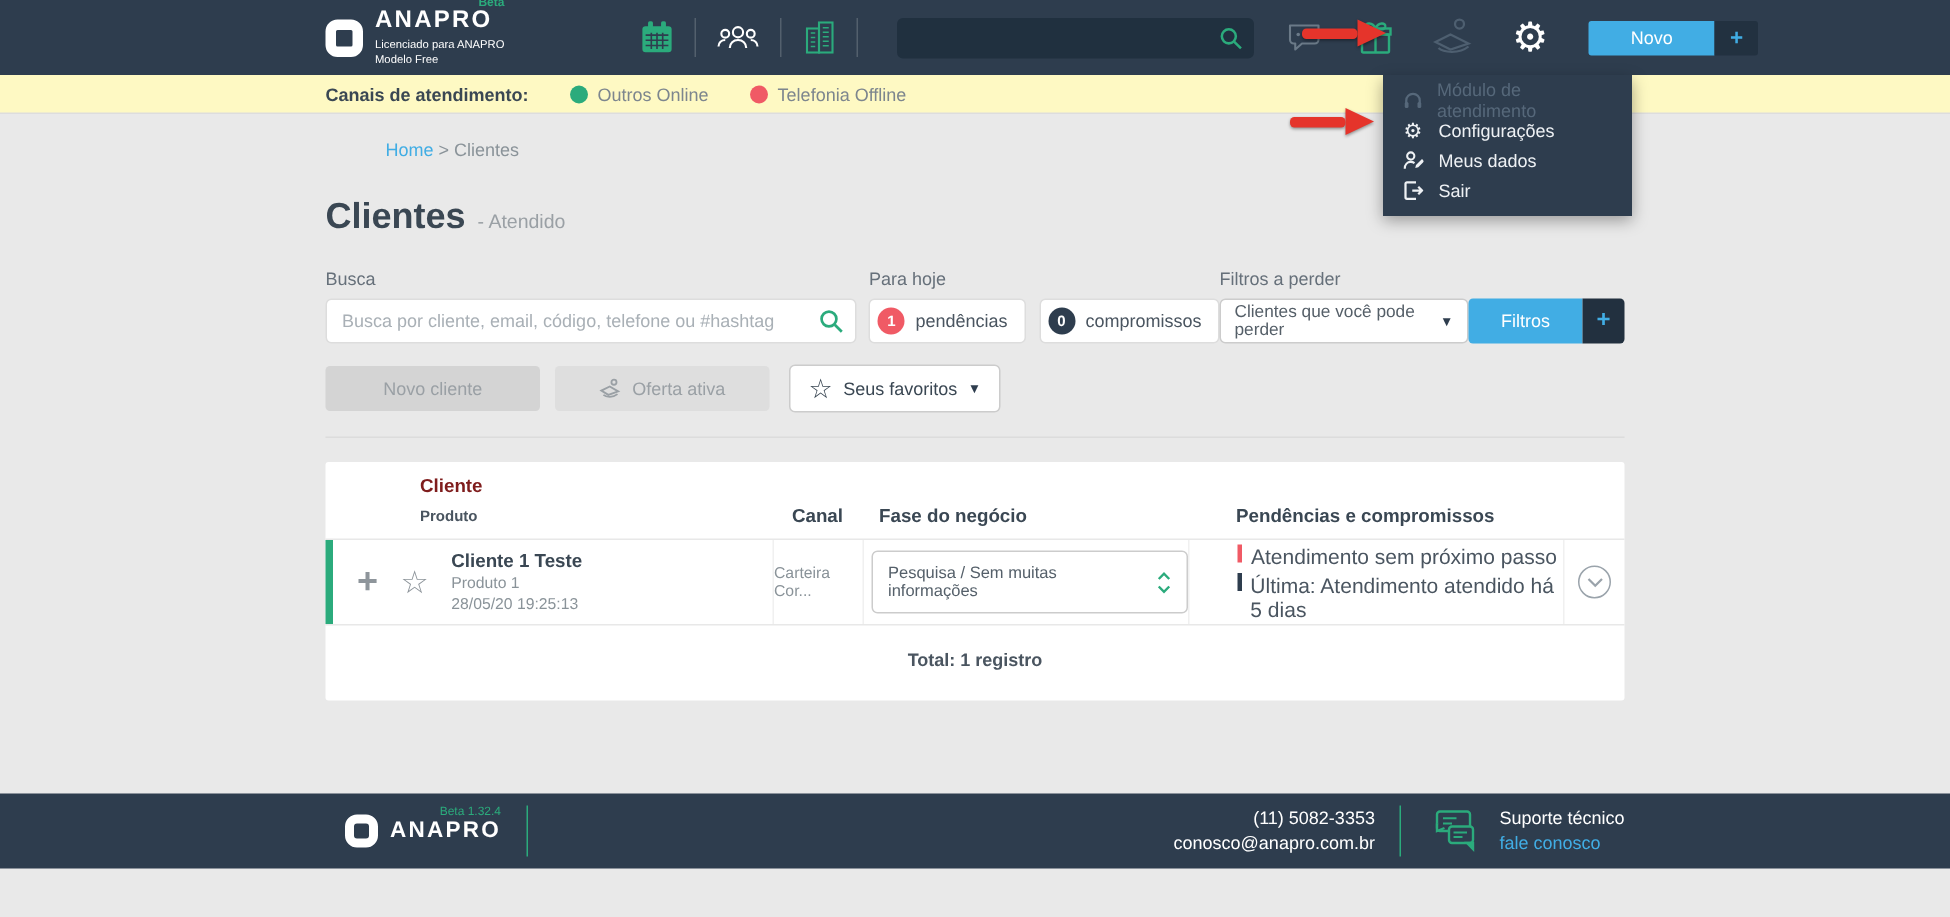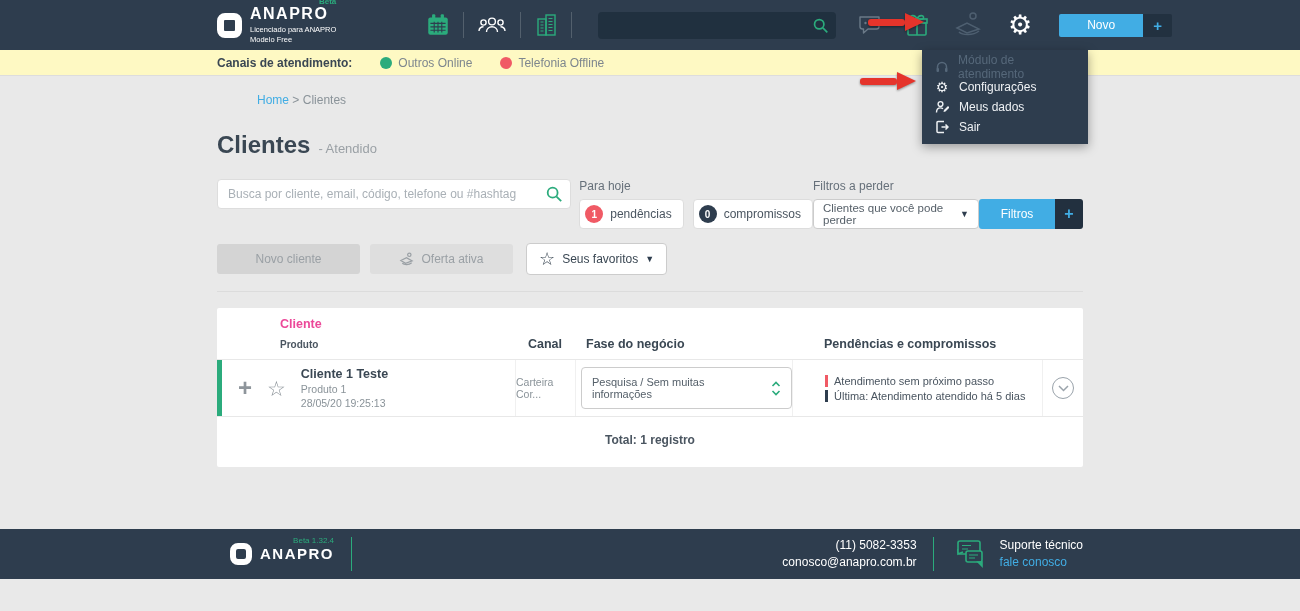--- a/index.html
+++ b/index.html
@@ -87,39 +87,39 @@
   .btn-fav { margin-left:13px; height:32px; background:#fff; border:1px solid #ccc; border-radius:4px; display:flex; align-items:center; gap:7px; padding:0 12px; font-size:12px; color:#3a4753; cursor:pointer; }
   .star-glyph { font-size:18px; color:#3a4753; line-height:1; }
   .section-div { border:none; border-top:1px solid #dcdcdc; margin-top:16px; }
 
   
   .card { background:#fff; margin-top:16px; border-radius:2px; }
   .thead, .trow { display:grid; grid-template-columns:298px 60px 217px 250px 41px; }
   .thead { height:52px; border-bottom:1px solid #e8e8e8; }
   .th { display:flex; flex-direction:column; justify-content:center; }
   .th-cliente { padding-left:63px; }
-  .th-cliente .l1 { font-size:12.5px; font-weight:bold; color:#ec4899; }
+  .th-cliente .l1 { font-size:12.5px; font-weight:bold; color:#7f1d1d; }
   .th-cliente .l2 { font-size:10px; font-weight:bold; color:#4a5560; margin-top:8px; }
   .th-canal { align-items:center; font-size:12.5px; font-weight:bold; color:#3a4753; justify-content:flex-end; padding-bottom:8px; }
   .th-fase, .th-pend { font-size:12.5px; font-weight:bold; color:#3a4753; justify-content:flex-end; padding-bottom:8px; }
   .th-fase { padding-left:11px; }
   .th-pend { padding-left:32px; }
   .trow { height:57px; border-bottom:1px solid #e8e8e8; position:relative; }
   .row-bar { position:absolute; left:0; top:0; bottom:0; width:5px; background:#2bab7c; }
   .td { display:flex; align-items:center; }
   .td-cliente { padding-left:21px; gap:15px; }
   .plus-ico { font-size:24px; font-weight:bold; color:#8e959b; line-height:1; cursor:pointer; }
   .star-ico { font-size:21px; color:#8e959b; line-height:1; cursor:pointer; }
   .cli-text .name { font-size:12.5px; font-weight:bold; color:#3a4753; }
   .cli-text .sub { font-size:10.5px; color:#8a9399; margin-top:2px; }
   .td-canal { justify-content:center; font-size:10.5px; color:#8a9399; border-left:1px solid #f0f0f0; }
   .td-fase { padding-left:5px; border-left:1px solid #f0f0f0; }
   .fase-select { display:flex; align-items:center; gap:9px; border:1px solid #ccc; border-radius:4px; padding:8px 10px; font-size:11px; color:#55606a; background:#fff; cursor:pointer; }
   .td-pend { padding-left:32px; flex-direction:column; justify-content:center; align-items:flex-start; gap:3px; border-left:1px solid #f0f0f0; }
-  .pend-line { display:flex; align-items:flex-end; gap:6px; font-size:11px; color:#4a5560; }
+  .pend-line { display:flex; align-items:flex-start; gap:6px; font-size:14px; color:#4a5560; }
   .pend-bar { width:3px; height:12px; }
   .pend-bar.red { background:#f05a65; }
   .pend-bar.navy { background:#2e3d4e; }
   .td-chev { justify-content:center; border-left:1px solid #f0f0f0; }
   .chev-circle { width:22px; height:22px; border:1.5px solid #9aa3ab; border-radius:50%; display:flex; align-items:center; justify-content:center; cursor:pointer; }
   .total-line { text-align:center; font-size:12px; font-weight:bold; color:#4a5560; padding:16px 0 20px; }
 
   
   .spacer { height:42px; }
   .footer { height:50px; background:#2e3d4e; }
@@ -298,20 +298,21 @@
       <span>Clientes</span>
     </div>
 
     <div class="title-row">
       <h1>Clientes</h1>
       <span class="subtitle">- Atendido</span>
     </div>
 
     <div class="filters-row">
       <div class="busca-col">
+        <div class="f-label">Busca</div>
         <div class="busca-wrap">
           <input type="text" placeholder="Busca por cliente, email, código, telefone ou #hashtag" style="">
           <span class="mag">
             <svg width="18" height="18" viewBox="0 0 20 20" fill="none" stroke="#2bab7c" stroke-width="2">
                 <circle cx="8.5" cy="8.5" r="5.5"></circle>
                 <path d="M12.8 12.8L18 18"></path>
               </svg>
           </span>
         </div>
       </div>

